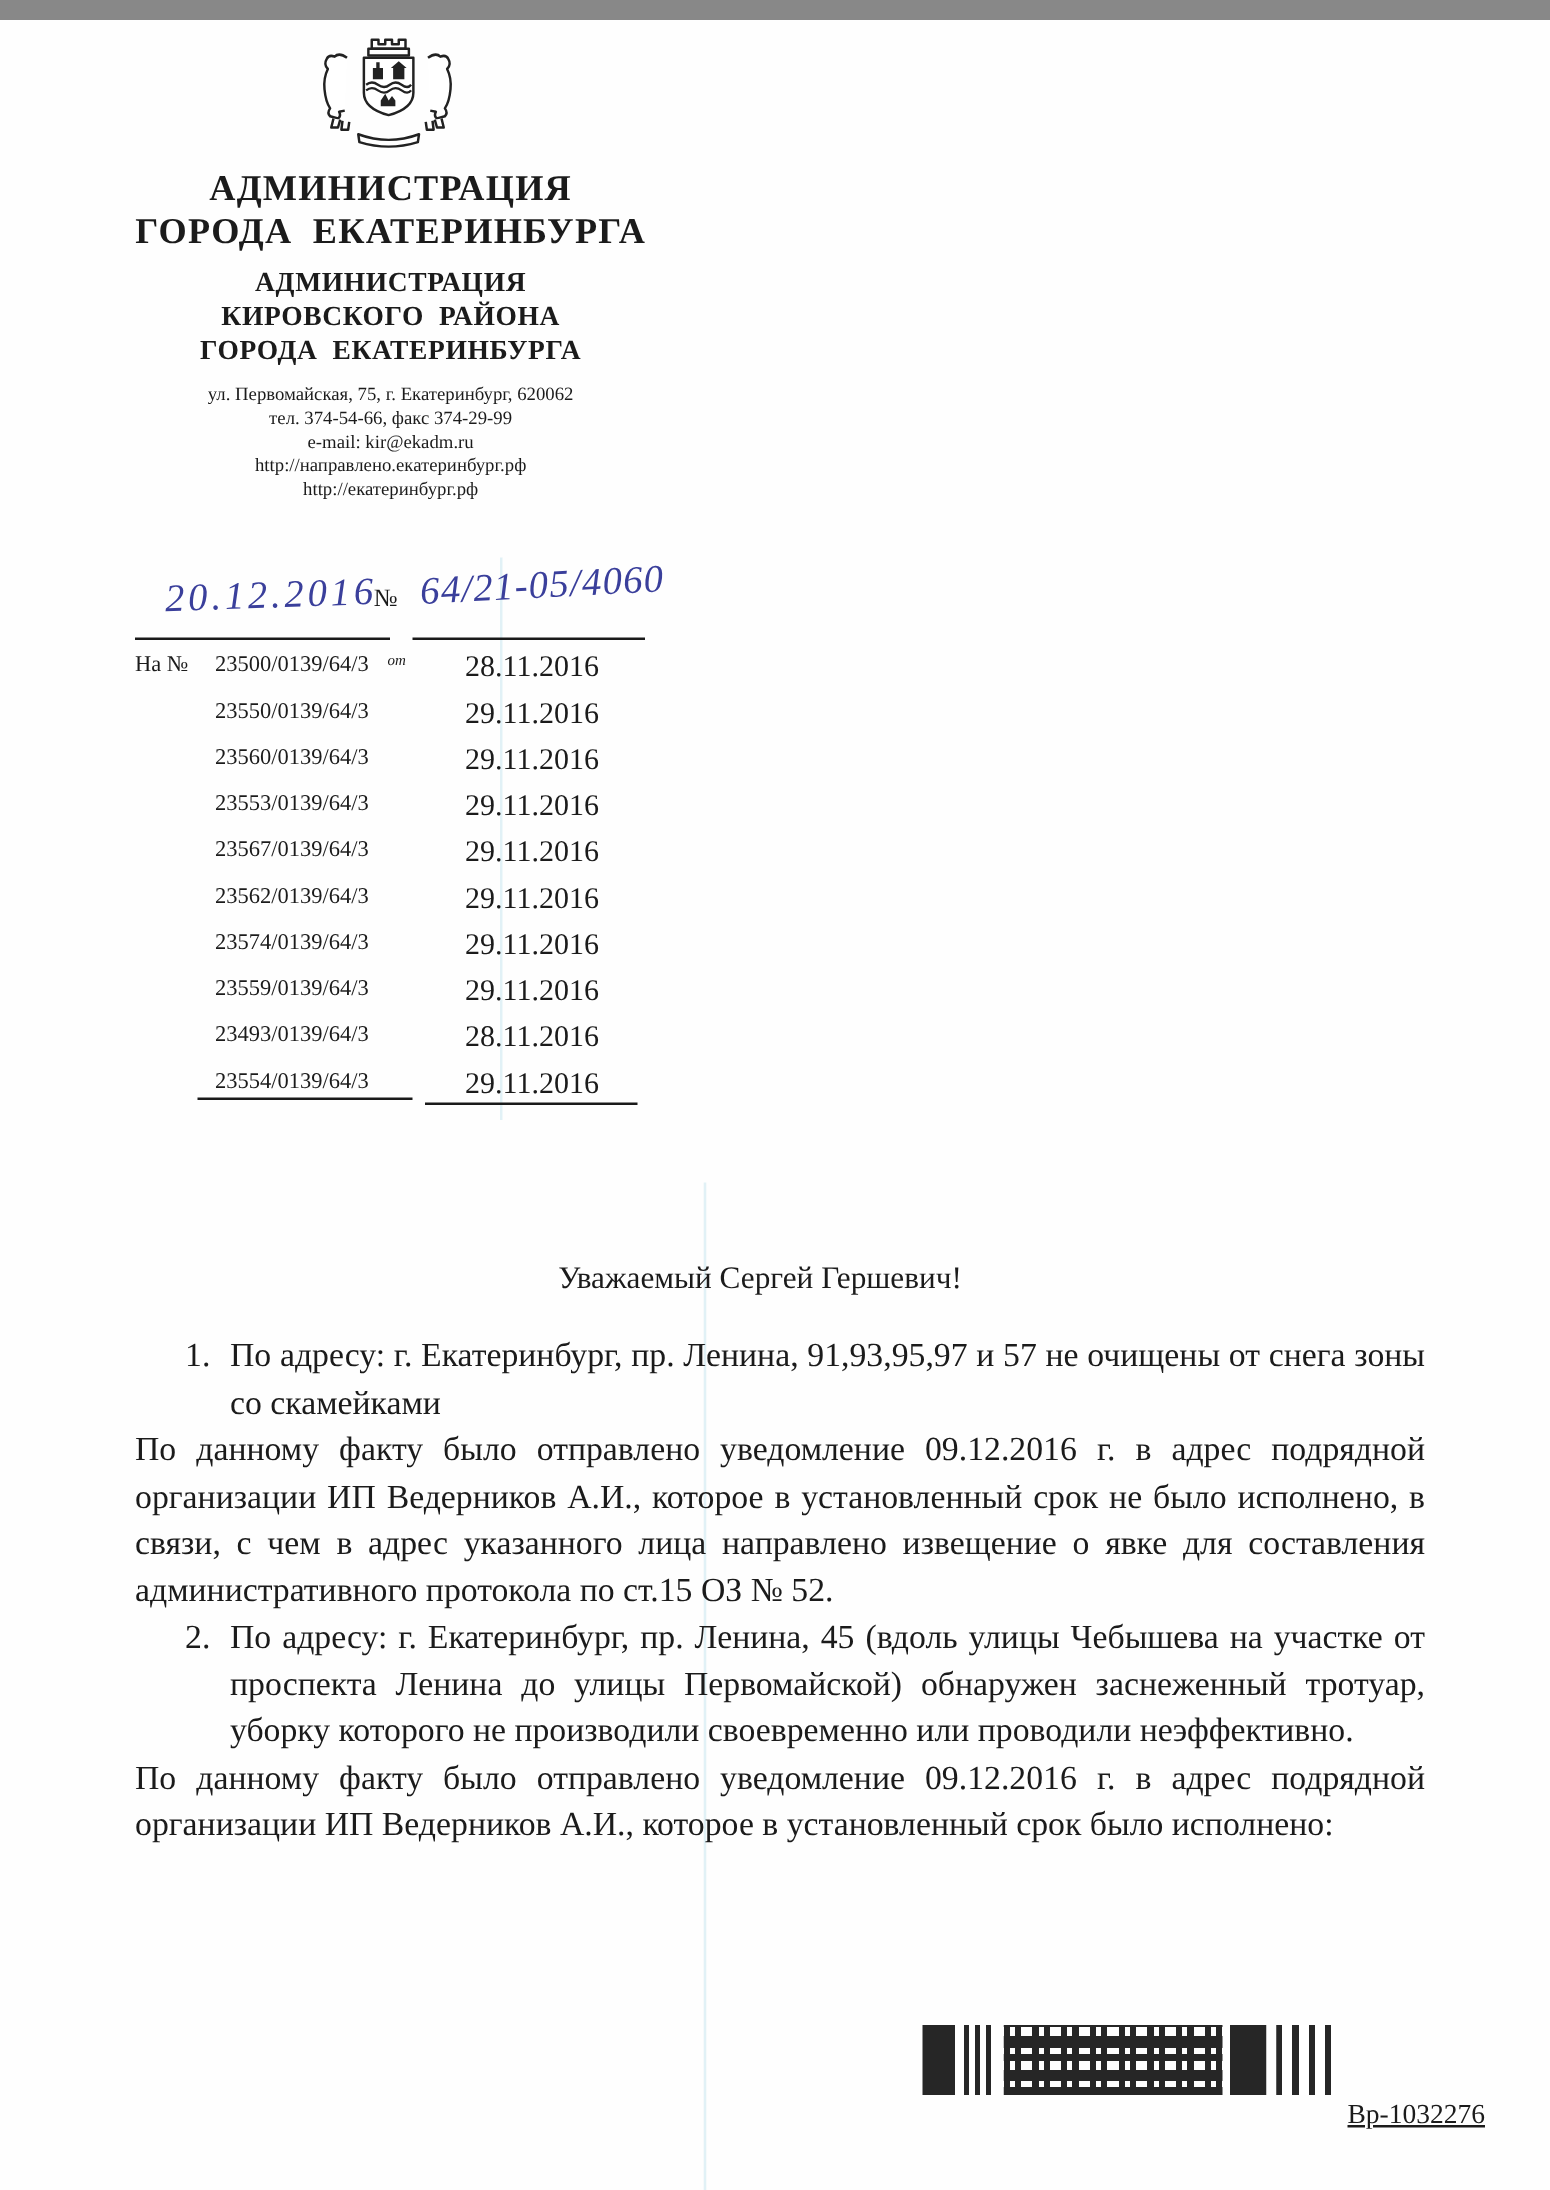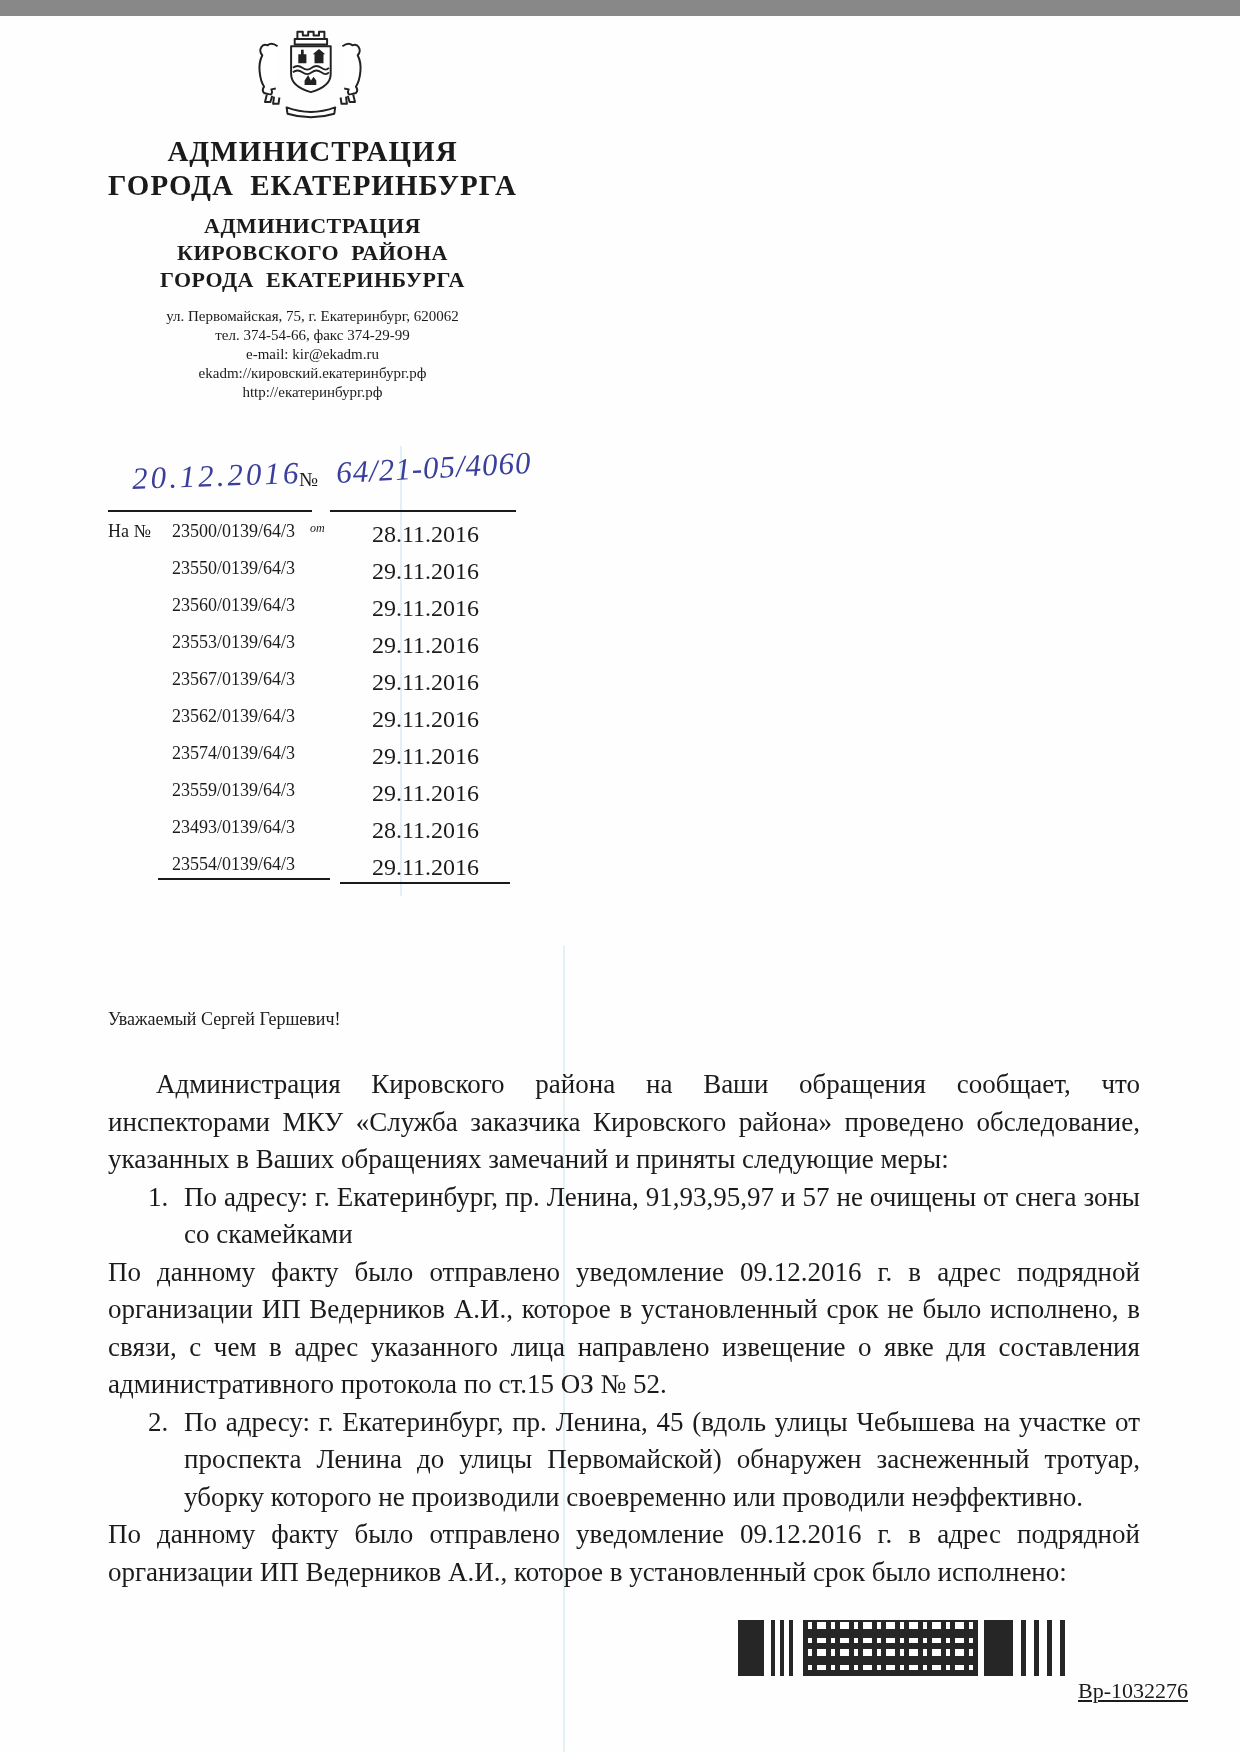--- a/index.html
+++ b/index.html
@@ -42,21 +42,21 @@
   .ref-row{display:grid;grid-template-columns:64px 138px 62px auto;height:37px;align-items:start;}
   .ref-label{font-size:18px;}
   .ref-number{font-size:18px;}
   .ref-from{font-size:12px;font-style:italic;}
   .ref-date{font-size:24px;}
   .rule.r-tab-num{left:158px;top:862px;width:172px;}
   .rule.r-tab-date{left:340px;top:866px;width:170px;}
 
   
   .subject{position:absolute;left:112px;top:895px;font-size:26px;}
-  .salutation{position:absolute;left:108px;top:993px;width:1000px;text-align:left;font-size:18px;}
+  .salutation{position:absolute;left:108px;top:993px;width:1000px;text-align:center;font-size:25px;}
 
   
   .body-text{position:absolute;left:108px;top:1050px;width:1032px;font-size:27px;line-height:37.5px;}
   .body-text p{margin:0;text-align:justify;}
   .p-indent{text-indent:48px;}
   .list-row{display:flex;}
   .list-num{flex:0 0 36px;margin-left:40px;}
   .list-body{flex:1;text-align:justify;}
 
   
@@ -110,21 +110,21 @@
     </div>
     <div class="lh-district">
       <div>АДМИНИСТРАЦИЯ</div>
       <div>КИРОВСКОГО РАЙОНА</div>
       <div>ГОРОДА ЕКАТЕРИНБУРГА</div>
     </div>
     <div class="lh-contacts">
       <div>ул. Первомайская, 75, г. Екатеринбург, 620062</div>
       <div>тел. 374-54-66, факс 374-29-99</div>
       <div>e-mail: kir@ekadm.ru</div>
-      <div>ekadm://кировский.екатеринбург.рф</div>
+      <div>http://направлено.екатеринбург.рф</div>
       <div>http://екатеринбург.рф</div>
     </div>
   </div>
 
 
   <div class="hand out-date">20.12.2016</div>
   <div class="out-no-sign">№</div>
   <div class="hand out-number">64/21-05/4060</div>
   <div class="rule r-date"></div>
   <div class="rule r-num"></div>
@@ -191,21 +191,20 @@
         <div class="ref-date">29.11.2016</div>
     </div>
   </div>
   <div class="rule r-tab-num"></div>
   <div class="rule r-tab-date"></div>
 
 
   <div class="salutation">Уважаемый Сергей Гершевич!</div>
 
   <div class="body-text">
-    <p class="p-indent">Администрация Кировского района на Ваши обращения сообщает, что инспекторами МКУ «Служба заказчика Кировского района» проведено обследование, указанных в Ваших обращениях замечаний и приняты следующие меры:</p>
     <div class="list-row">
       <div class="list-num">1.</div>
       <div class="list-body">По адресу: г. Екатеринбург, пр. Ленина, 91,93,95,97 и 57 не очищены от снега зоны со скамейками</div>
     </div>
     <p>По данному факту было отправлено уведомление 09.12.2016 г. в адрес подрядной организации ИП Ведерников А.И., которое в установленный срок не было исполнено, в связи, с чем в адрес указанного лица направлено извещение о явке для составления административного протокола по ст.15 ОЗ № 52.</p>
     <div class="list-row">
       <div class="list-num">2.</div>
       <div class="list-body">По адресу: г. Екатеринбург, пр. Ленина, 45 (вдоль улицы Чебышева на участке от проспекта Ленина до улицы Первомайской) обнаружен заснеженный тротуар, уборку которого не производили своевременно или проводили неэффективно.</div>
     </div>
     <p>По данному факту было отправлено уведомление 09.12.2016 г. в адрес подрядной организации ИП Ведерников А.И., которое в установленный срок было исполнено:</p>

